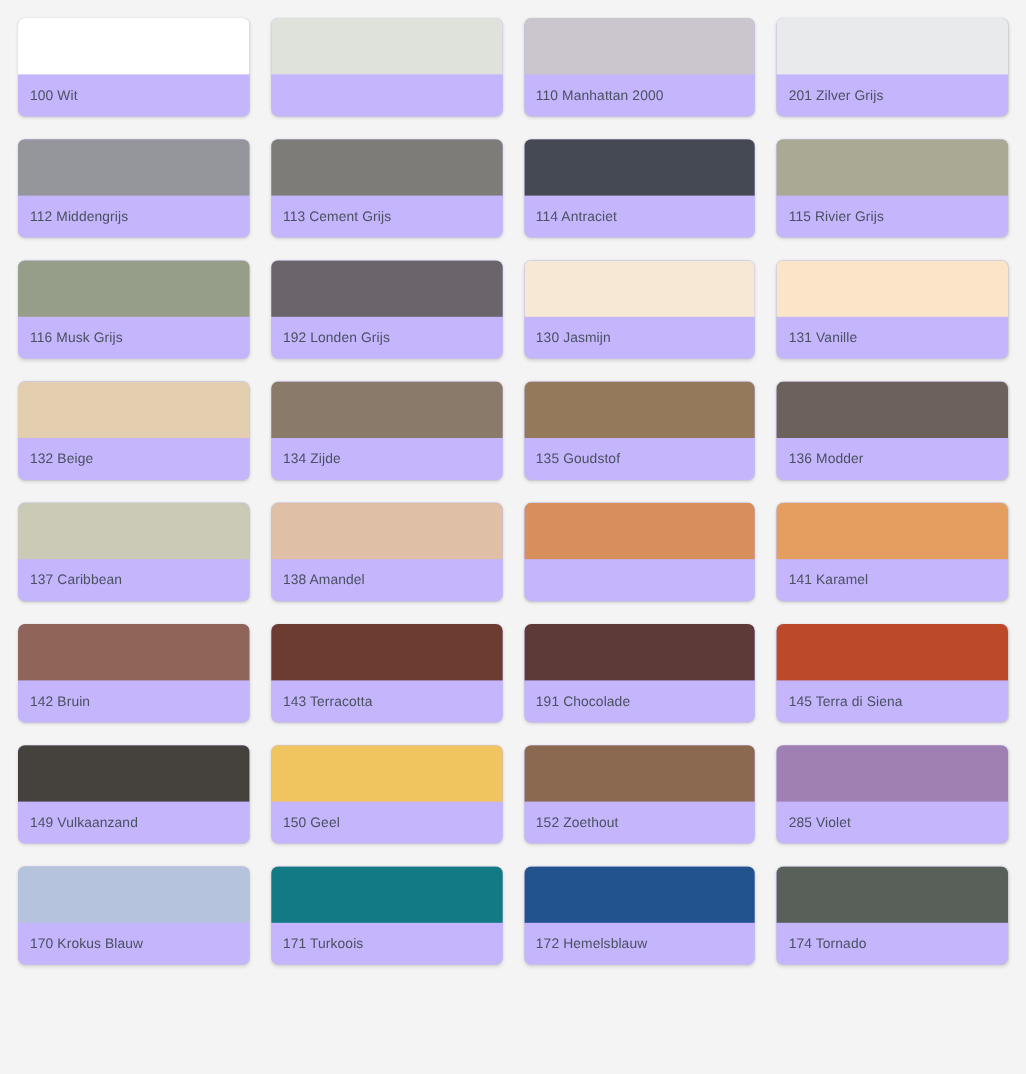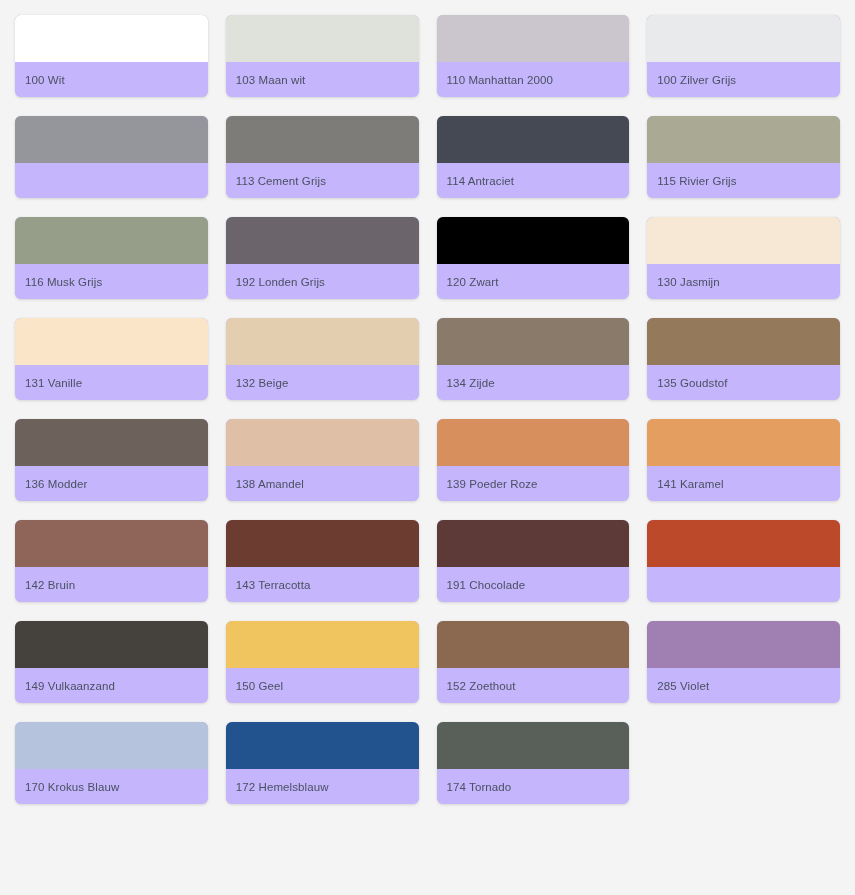--- a/index.html
+++ b/index.html
@@ -53,56 +53,52 @@
 </head>
 <body>
 
 <main id="color-grid">
     <div class="color-card">
       <div class="swatch" style="background: rgb(255, 255, 255);"></div>
       <div class="card-label">100 Wit</div>
     </div>
     <div class="color-card">
       <div class="swatch" style="background: rgb(223, 226, 218);"></div>
-      <div class="card-label">103 Maan wit</div>
     </div>
     <div class="color-card">
       <div class="swatch" style="background: rgb(203, 198, 205);"></div>
       <div class="card-label">110 Manhattan 2000</div>
     </div>
     <div class="color-card">
       <div class="swatch" style="background: rgb(233, 234, 236);"></div>
-      <div class="card-label">100 Zilver Grijs</div>
+      <div class="card-label">201 Zilver Grijs</div>
     </div>
     <div class="color-card">
       <div class="swatch" style="background: rgb(149, 149, 156);"></div>
+      <div class="card-label">112 Middengrijs</div>
     </div>
     <div class="color-card">
       <div class="swatch" style="background: rgb(125, 124, 120);"></div>
       <div class="card-label">113 Cement Grijs</div>
     </div>
     <div class="color-card">
       <div class="swatch" style="background: rgb(69, 73, 83);"></div>
       <div class="card-label">114 Antraciet</div>
     </div>
     <div class="color-card">
       <div class="swatch" style="background: rgb(170, 169, 147);"></div>
       <div class="card-label">115 Rivier Grijs</div>
     </div>
     <div class="color-card">
       <div class="swatch" style="background: rgb(150, 158, 138);"></div>
       <div class="card-label">116 Musk Grijs</div>
     </div>
     <div class="color-card">
       <div class="swatch" style="background: rgb(107, 100, 106);"></div>
       <div class="card-label">192 Londen Grijs</div>
-    </div>
-    <div class="color-card">
-      <div class="swatch" style="background: rgb(0, 0, 0);"></div>
-      <div class="card-label">120 Zwart</div>
     </div>
     <div class="color-card">
       <div class="swatch" style="background: rgb(246, 232, 213);"></div>
       <div class="card-label">130 Jasmijn</div>
     </div>
     <div class="color-card">
       <div class="swatch" style="background: rgb(250, 229, 200);"></div>
       <div class="card-label">131 Vanille</div>
     </div>
     <div class="color-card">
@@ -115,45 +111,49 @@
     </div>
     <div class="color-card">
       <div class="swatch" style="background: rgb(148, 121, 90);"></div>
       <div class="card-label">135 Goudstof</div>
     </div>
     <div class="color-card">
       <div class="swatch" style="background: rgb(109, 97, 91);"></div>
       <div class="card-label">136 Modder</div>
     </div>
     <div class="color-card">
+      <div class="swatch" style="background: rgb(203, 202, 182);"></div>
+      <div class="card-label">137 Caribbean</div>
+    </div>
+    <div class="color-card">
       <div class="swatch" style="background: rgb(223, 192, 167);"></div>
       <div class="card-label">138 Amandel</div>
     </div>
     <div class="color-card">
       <div class="swatch" style="background: rgb(214, 143, 93);"></div>
-      <div class="card-label">139 Poeder Roze</div>
     </div>
     <div class="color-card">
       <div class="swatch" style="background: rgb(228, 159, 96);"></div>
       <div class="card-label">141 Karamel</div>
     </div>
     <div class="color-card">
       <div class="swatch" style="background: rgb(143, 100, 89);"></div>
       <div class="card-label">142 Bruin</div>
     </div>
     <div class="color-card">
       <div class="swatch" style="background: rgb(108, 60, 48);"></div>
       <div class="card-label">143 Terracotta</div>
     </div>
     <div class="color-card">
       <div class="swatch" style="background: rgb(93, 58, 55);"></div>
       <div class="card-label">191 Chocolade</div>
     </div>
     <div class="color-card">
       <div class="swatch" style="background: rgb(188, 74, 42);"></div>
+      <div class="card-label">145 Terra di Siena</div>
     </div>
     <div class="color-card">
       <div class="swatch" style="background: rgb(69, 65, 61);"></div>
       <div class="card-label">149 Vulkaanzand</div>
     </div>
     <div class="color-card">
       <div class="swatch" style="background: rgb(240, 196, 94);"></div>
       <div class="card-label">150 Geel</div>
     </div>
     <div class="color-card">
@@ -162,20 +162,24 @@
     </div>
     <div class="color-card">
       <div class="swatch" style="background: rgb(160, 128, 179);"></div>
       <div class="card-label">285 Violet</div>
     </div>
     <div class="color-card">
       <div class="swatch" style="background: rgb(181, 195, 220);"></div>
       <div class="card-label">170 Krokus Blauw</div>
     </div>
     <div class="color-card">
+      <div class="swatch" style="background: rgb(17, 122, 131);"></div>
+      <div class="card-label">171 Turkoois</div>
+    </div>
+    <div class="color-card">
       <div class="swatch" style="background: rgb(35, 83, 143);"></div>
       <div class="card-label">172 Hemelsblauw</div>
     </div>
     <div class="color-card">
       <div class="swatch" style="background: rgb(88, 96, 89);"></div>
       <div class="card-label">174 Tornado</div>
     </div>
   </main>
 
 </body></html>

